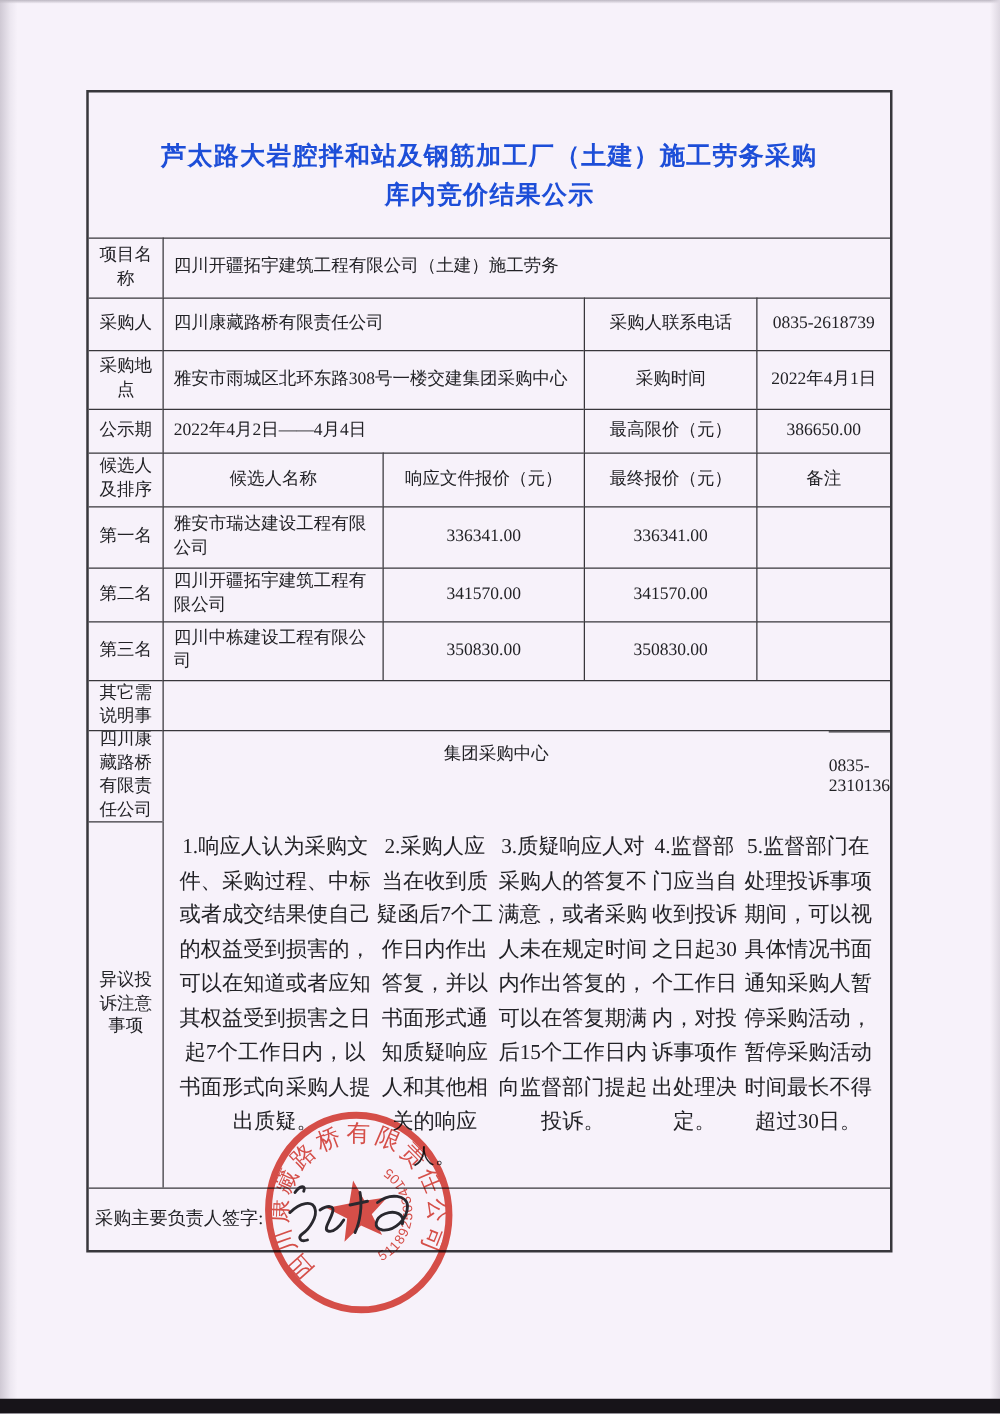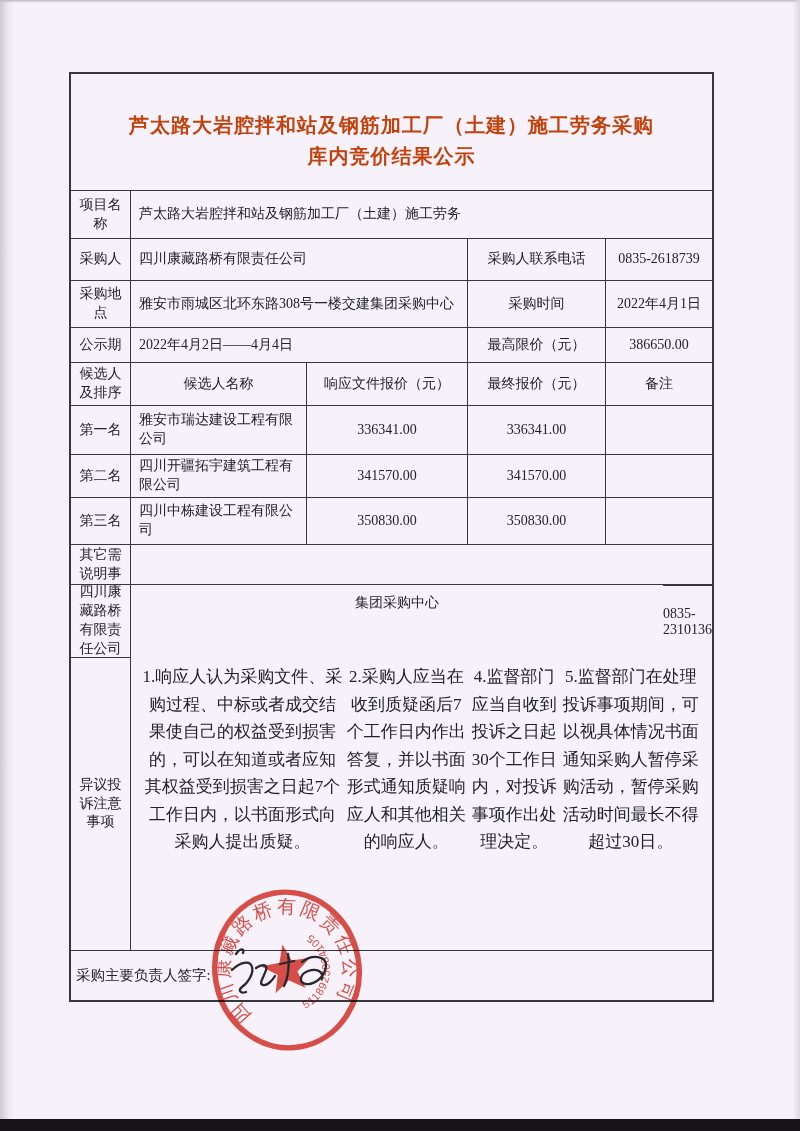--- a/index.html
+++ b/index.html
@@ -35,21 +35,21 @@
   .c4 { width:138px; flex:none; }
   .c5 { flex:1; }
   .cv { width:337px; flex:none; }          
   .rest { flex:1; }
   .left { justify-content:flex-start; text-align:left; padding-left:8px; padding-right:6px; }
 
   .title-row { height:116px; }
   .title-cell { flex:1; display:flex; flex-direction:column; align-items:center;
     justify-content:center; gap:4px; padding-top:18px;
     font-family:"Liberation Sans","DejaVu Sans",sans-serif;
-    font-weight:bold; font-size:20px; letter-spacing:1px; color:#c2410c; }
+    font-weight:bold; font-size:20px; letter-spacing:1px; color:#1d4ed8; }
 
   .h48{height:48px}.h42{height:42px}.h47{height:47px}.h35{height:35px}
   .h43{height:43px}.h49{height:49px}.h40{height:40px}.h73{height:73px}
   .h293{height:293px}.h50{height:50px}
 
   .colgroup { display:flex; flex-direction:row; flex:1; }
   .colgroup .sub { display:flex; align-items:center; justify-content:center;
     font-size:14px; width:100%; }
   .colgroup .sub + .sub { border-top:1.5px solid #38373b; }
   .sub-a{height:35px} .sub-b{flex:1}
@@ -78,21 +78,21 @@
 
     <div class="row title-row">
       <div class="cell title-cell">
         <div>芦太路大岩腔拌和站及钢筋加工厂（土建）施工劳务采购</div>
         <div>库内竞价结果公示</div>
       </div>
     </div>
 
     <div class="row h48">
       <div class="cell c1">项目名称</div>
-      <div class="cell rest left">芦太路大岩腔拌和站及钢筋加工厂（土建）施工劳务</div>
+      <div class="cell rest left">四川开疆拓宇建筑工程有限公司（土建）施工劳务</div>
     </div>
 
     <div class="row h42">
       <div class="cell c1">采购人</div>
       <div class="cell cv left">四川康藏路桥有限责任公司</div>
       <div class="cell c4">采购人联系电话</div>
       <div class="cell c5">0835-2618739</div>
     </div>
 
     <div class="row h47">
@@ -150,20 +150,21 @@
         <div class="sub sub-a">集团采购中心</div>
         <div class="sub sub-b">0835-2310136</div>
       </div>
     </div>
 
     <div class="row h293">
       <div class="cell c1">异议投诉注意事项</div>
       <div class="objection-content" style="border-left:1.5px solid #38373b">
         <div>1.响应人认为采购文件、采购过程、中标或者成交结果使自己的权益受到损害的，可以在知道或者应知其权益受到损害之日起7个工作日内，以书面形式向采购人提出质疑。</div>
         <div>2.采购人应当在收到质疑函后7个工作日内作出答复，并以书面形式通知质疑响应人和其他相关的响应人。</div>
+        <div>3.质疑响应人对采购人的答复不满意，或者采购人未在规定时间内作出答复的，可以在答复期满后15个工作日内向监督部门提起投诉。</div>
         <div>4.监督部门应当自收到投诉之日起30个工作日内，对投诉事项作出处理决定。</div>
         <div>5.监督部门在处理投诉事项期间，可以视具体情况书面通知采购人暂停采购活动，暂停采购活动时间最长不得超过30日。</div>
       </div>
     </div>
 
     <div class="row h50">
       <div class="cell sig-cell">采购主要负责人签字:</div>
     </div>
 
   </div>

